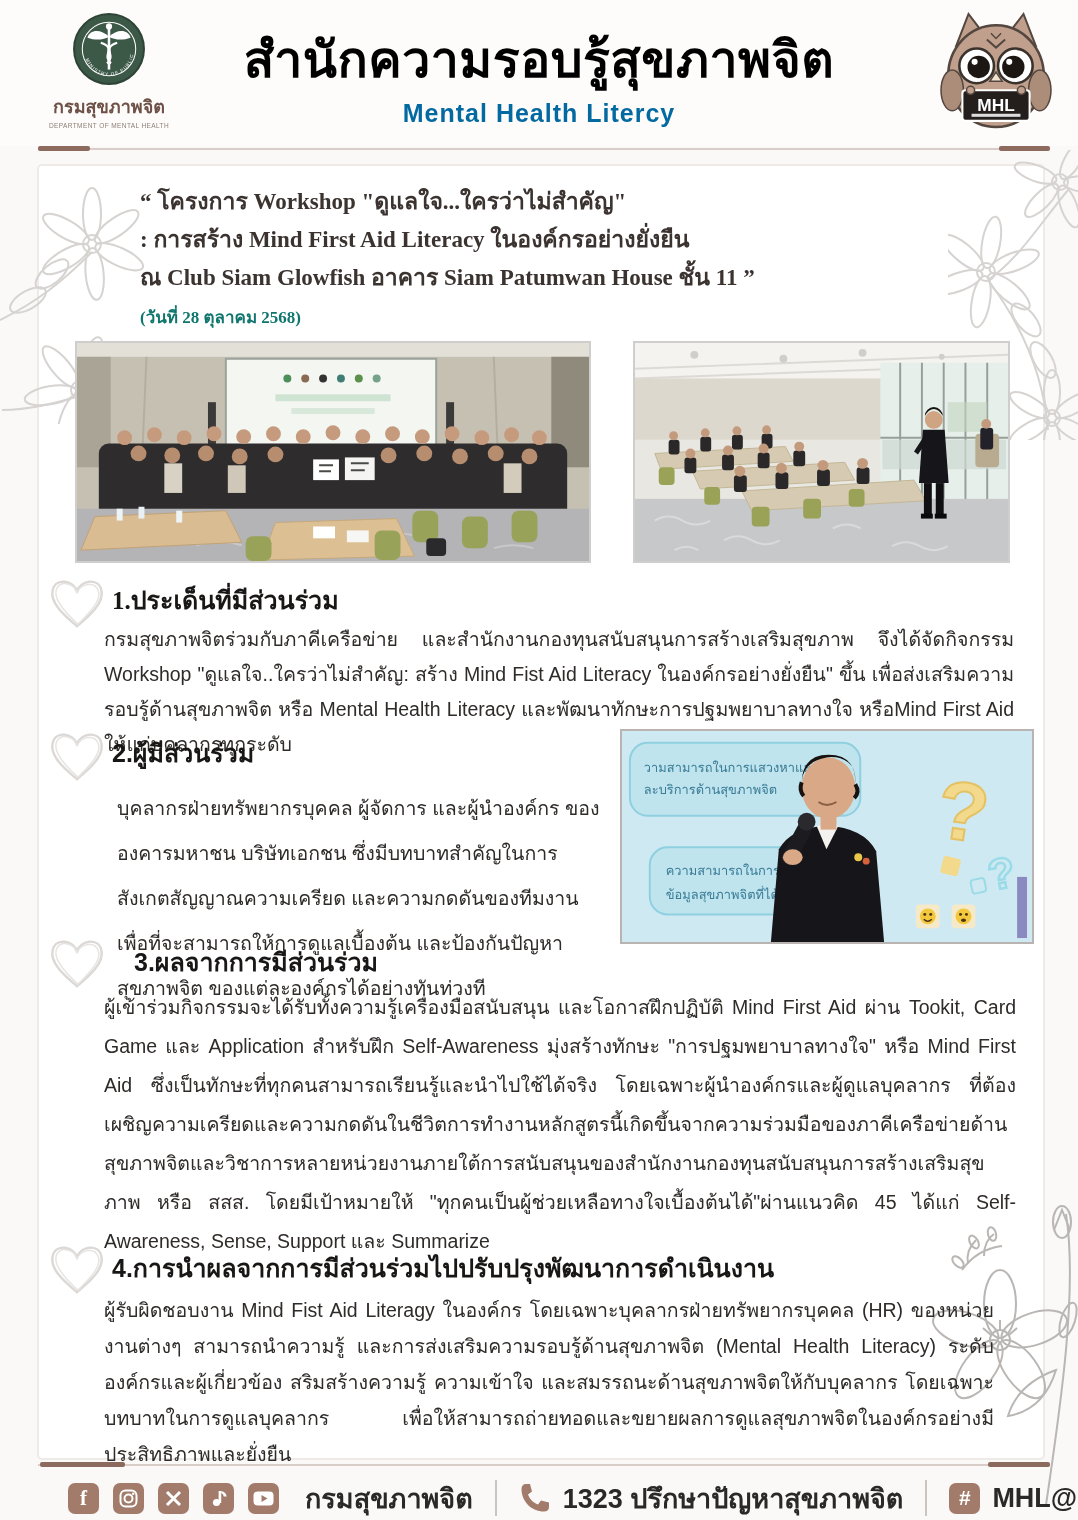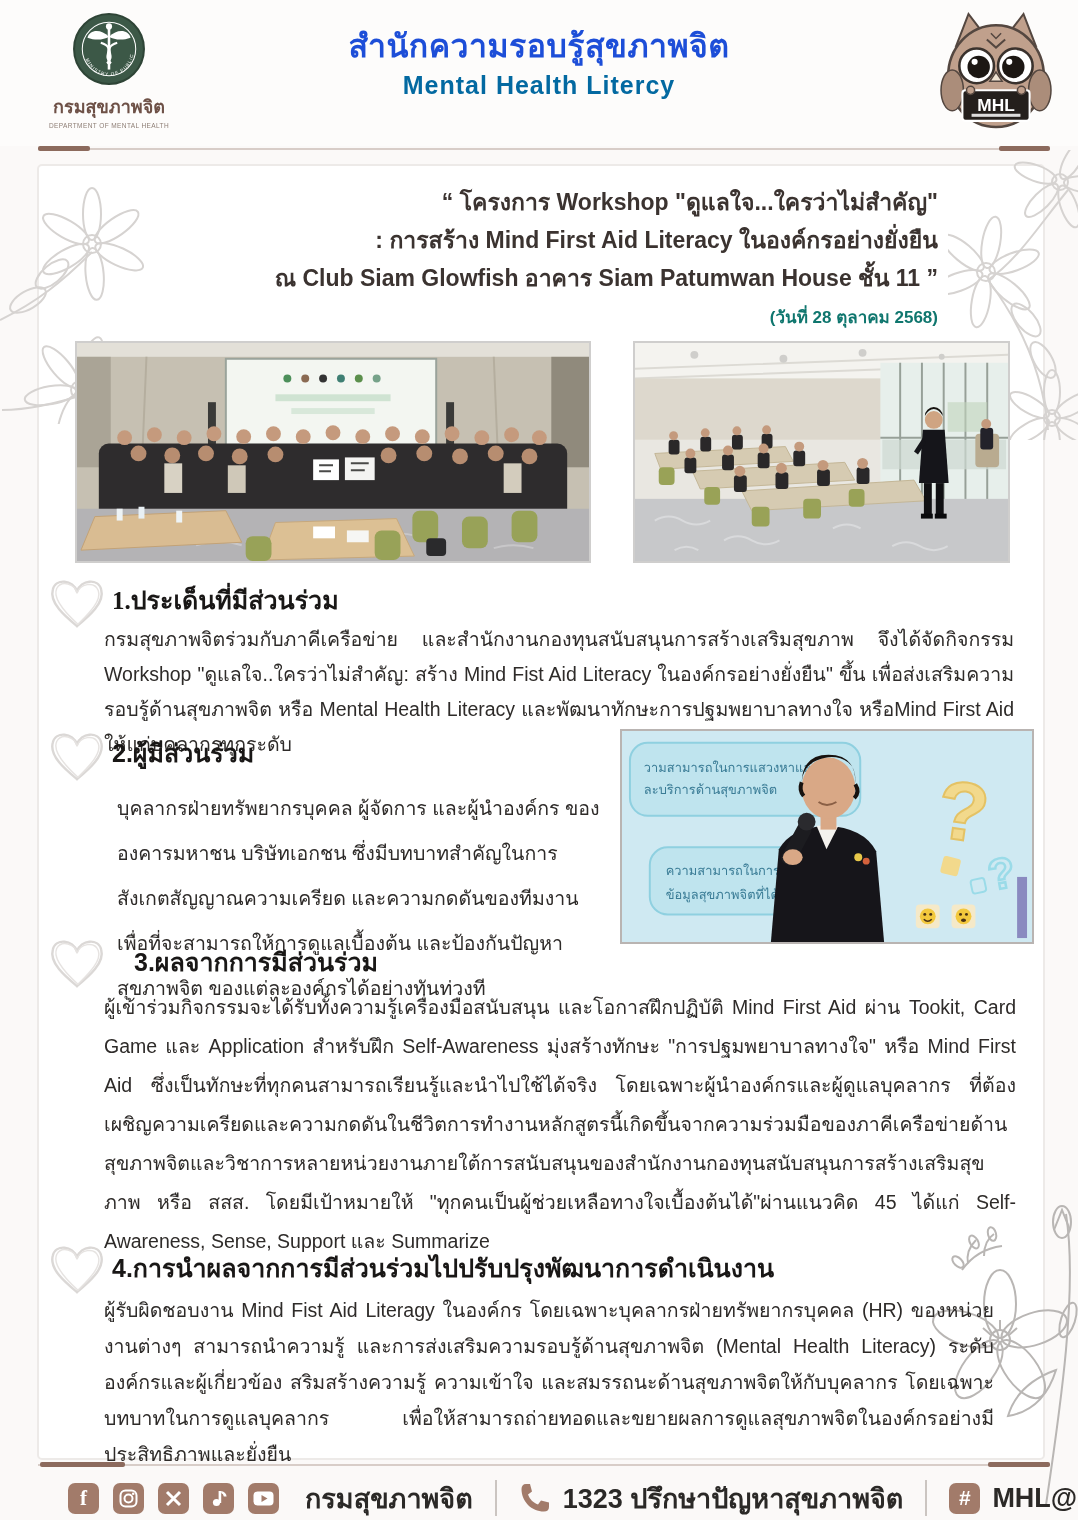--- a/index.html
+++ b/index.html
@@ -7,32 +7,32 @@
     width:1078px;height:1520px;position:relative;overflow:hidden;
     background:#fbf9f8;
     font-family:"Liberation Sans","DejaVu Sans",sans-serif;
   }
   
   .header{position:absolute;top:0;left:0;width:1078px;height:146px;background:#fdfcfb;}
   .dept-logo{position:absolute;left:44px;top:12px;width:130px;text-align:center;}
   .dept-thai{font-size:18px;font-weight:700;color:#6e5147;margin-top:2px;}
   .dept-eng{font-size:6.5px;color:#8d7d74;letter-spacing:.4px;margin-top:1px;}
   .header-titles{position:absolute;left:189px;width:700px;top:20px;text-align:center;}
-  .bureau-thai{font-size:32px;font-weight:700;color:#1d4ed8;letter-spacing:.5px;}
+  .bureau-thai{font-size:50px;font-weight:700;color:#000000;letter-spacing:.5px;}
   .bureau-eng{font-size:25px;font-weight:700;color:#0369a1;letter-spacing:1px;}
   .owl-logo{position:absolute;right:26px;top:10px;width:112px;height:122px;}
   .hdiv-line{position:absolute;height:2px;background:#d8cdc8;}
   .hdiv-seg{position:absolute;height:5px;background:#8c6a5d;border-radius:2px;}
   
   .card{position:absolute;left:37px;top:164px;width:1004px;height:1292px;background:#ffffff;
         border:2px solid #edeae8;border-radius:5px;}
   
   .deco{position:absolute;pointer-events:none;}
   
-  .title-block{position:absolute;left:140px;width:798px;top:183px;text-align:right;color:#3a3330;}
+  .title-block{position:absolute;left:140px;width:798px;top:183px;text-align:left;color:#3a3330;font-family:Liberation Serif, serif;}
   .title-line{font-size:23px;font-weight:700;line-height:38px;color:#3b3330;}
   .title-date{font-size:17px;font-weight:700;margin-top:6px;color:#0f766e;}
   
   .photo{position:absolute;border:2px solid #cfcecd;box-sizing:border-box;background:#ddd;}
   .photo svg{display:block;width:100%;height:100%;}
   
   .heart{position:absolute;width:62px;height:58px;}
   .sec-heading{position:absolute;font-size:25px;font-weight:700;color:#191716;white-space:nowrap;}
   .sec-body{position:absolute;font-size:19.5px;color:#2e2b29;text-align:justify;}
   

